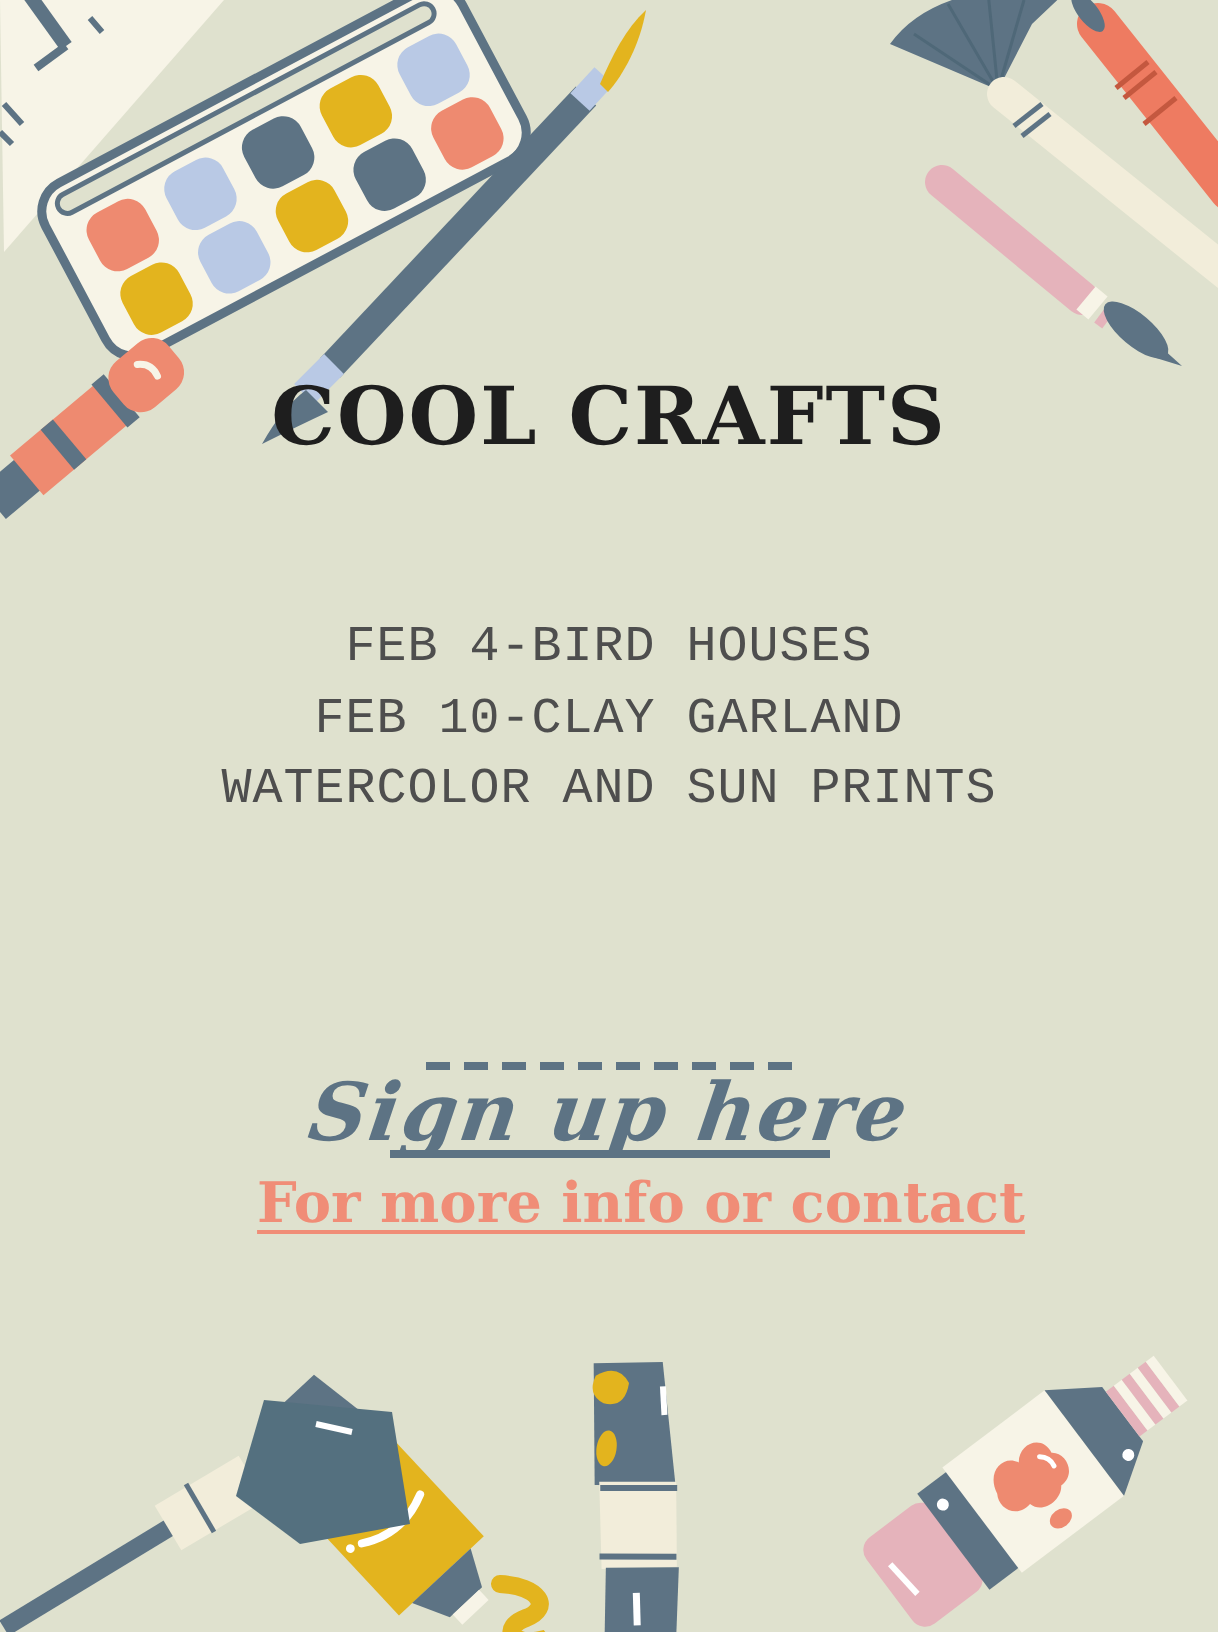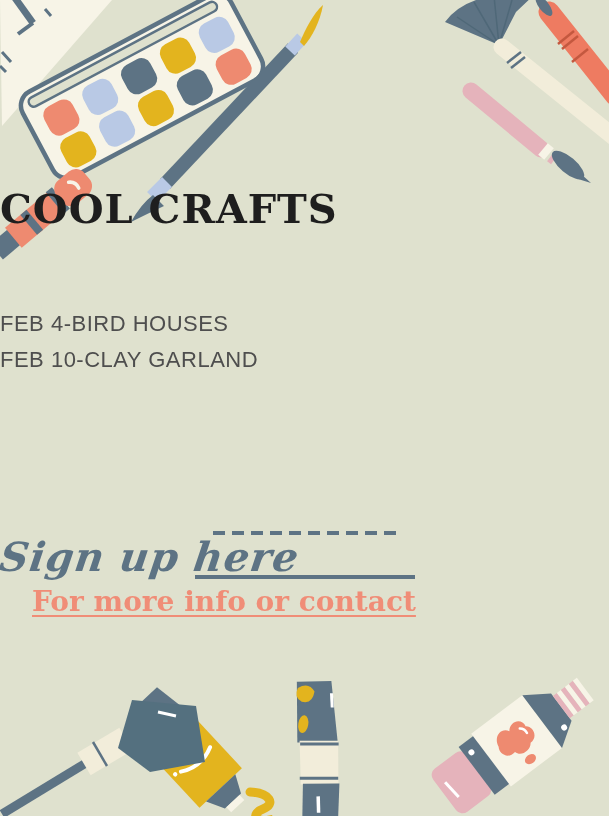--- a/index.html
+++ b/index.html
@@ -15,25 +15,25 @@
     --ink:#1e1e1e;
     --gray:#4e4e4e;
   }
   html,body{margin:0;padding:0;background:var(--bg);}
   .flyer{
     position:relative;width:609px;height:816px;overflow:hidden;
     background:var(--bg);font-family:"DejaVu Serif",serif;
   }
   .deco{position:absolute;left:0;top:0;z-index:1;}
   .content{position:absolute;left:0;top:0;width:100%;height:100%;z-index:2;}
-  .content > div, .content > h1, .content > h2{position:absolute;left:0;right:0;margin:0;}
+  .content > div, .content > h1, .content > h2{position:absolute;left:0;right:0;margin:0;text-align:center;}
   .title{top:186px;font:700 40px/46px "DejaVu Serif",serif;letter-spacing:1px;color:var(--ink);}
   .subtitle{top:243px;font:600 30px/38px "DejaVu Serif",serif;color:var(--ink);}
-  .schedule{top:306px;font-family:Liberation Sans, sans-serif;
-    font-size:22px;line-height:35.5px;font-weight:500;color:var(--gray);letter-spacing:0.5px;}
+  .schedule{top:306px;font-family:Liberation Mono, monospace;
+    font-size:25px;line-height:35.5px;font-weight:500;color:var(--gray);letter-spacing:0.5px;}
   .dashline{top:531px;left:50%!important;right:auto!important;transform:translateX(-50%);
     width:184px;height:3.5px;
     background:repeating-linear-gradient(90deg,var(--slate) 0 12px,transparent 12px 19px);}
   .script{top:533px;font-size:40px;line-height:48px;color:var(--slate);}
   .script span{display:inline-block;font-style:italic;font-weight:600;transform:skewX(-8deg);
     font-family:"DejaVu Serif",serif;letter-spacing:1px;}
   .solidline{top:575px;left:50%!important;right:auto!important;transform:translateX(-50%);
     width:220px;height:3.5px;background:var(--slate);}
   .contact{top:584px;font:600 28px/35.5px "DejaVu Serif",serif;color:var(--coral-text);padding-left:32px;}
   .contact div{text-decoration:underline;text-decoration-thickness:2px;text-underline-offset:4px;}
@@ -161,20 +161,21 @@
       <rect x="83" y="-14" width="5" height="28" fill="#f7f4e7"></rect>
     </g>
   </svg>
 
   <div class="content">
     <h1 class="title">COOL CRAFTS</h1>
 
     <div class="schedule">
       <div>FEB 4-BIRD HOUSES</div>
       <div>FEB 10-CLAY GARLAND</div>
+      <div>WATERCOLOR AND SUN PRINTS</div>
     </div>
 
     <div class="dashline"></div>
     <div class="script">
       <span>Sign up here</span>
     </div>
     <div class="solidline"></div>
 
     <div class="contact">
       <div>For more info or contact</div>

